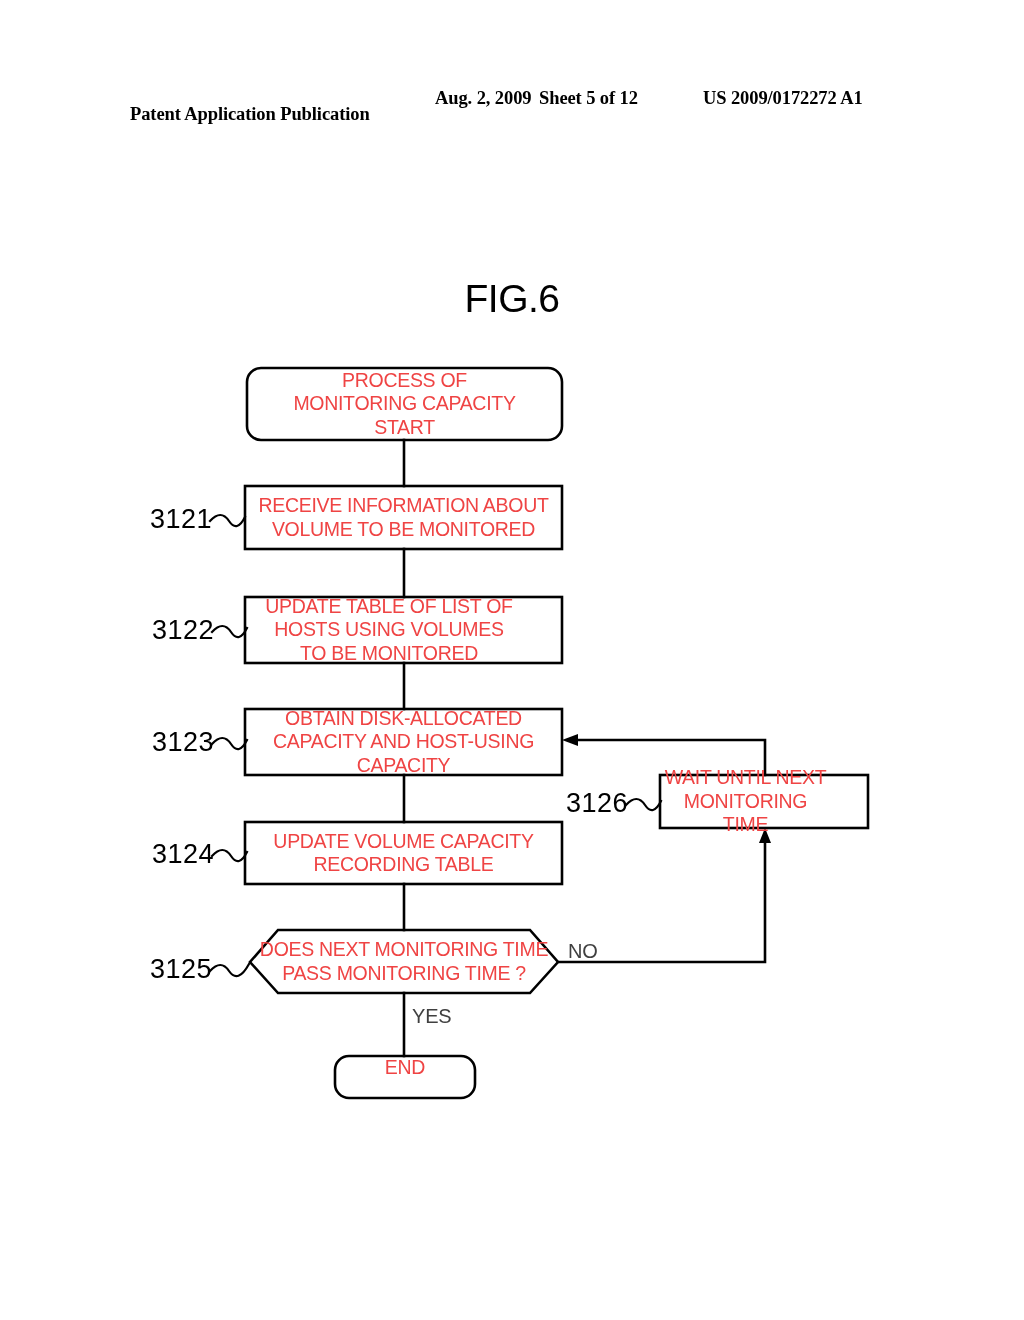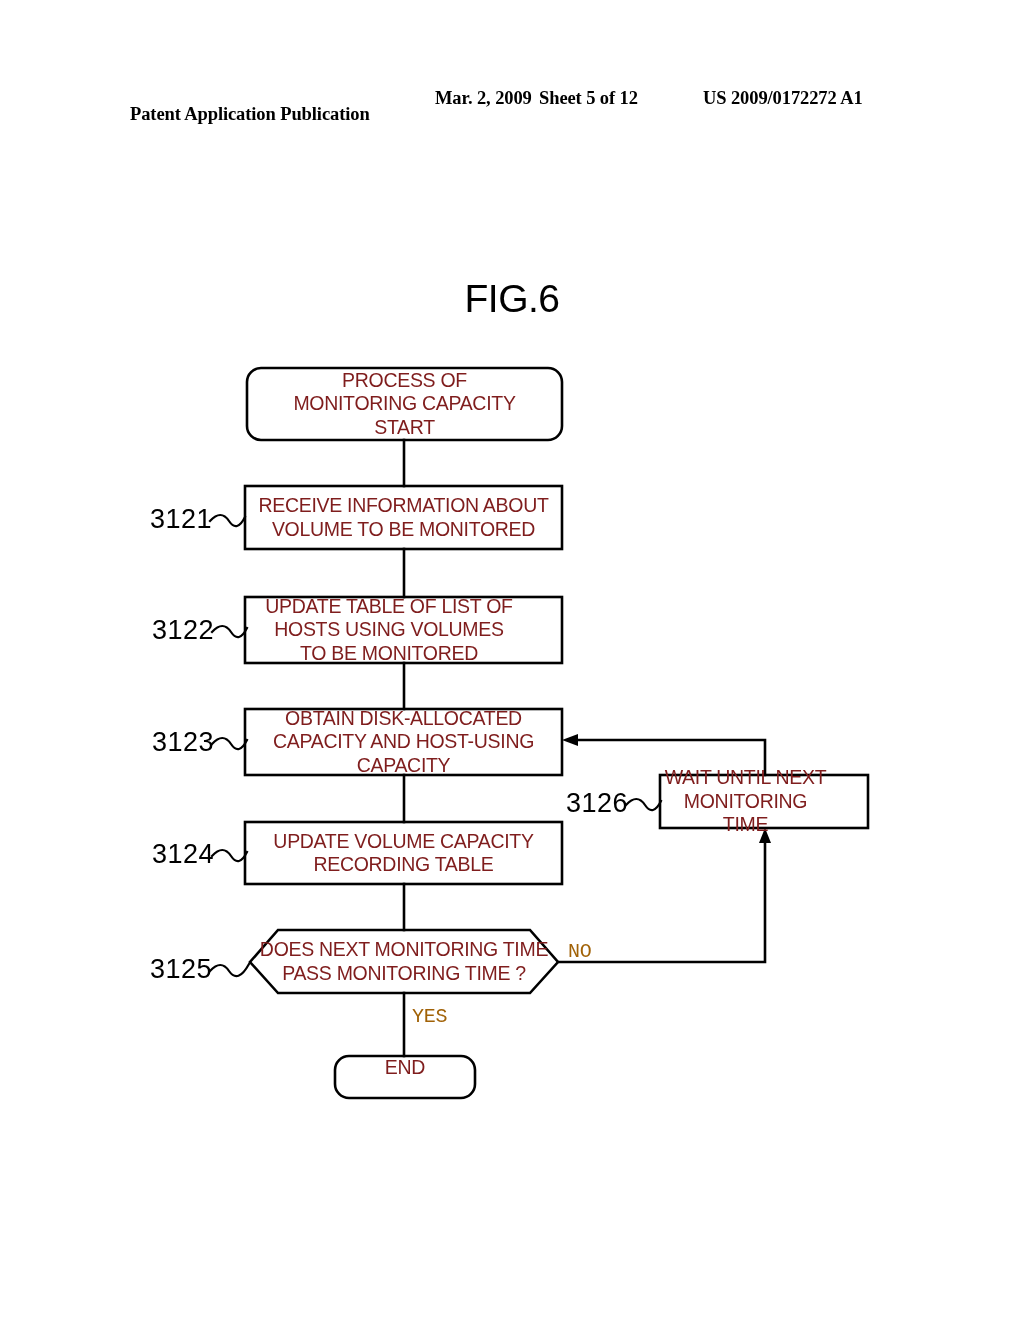--- a/index.html
+++ b/index.html
@@ -61,46 +61,46 @@
     position: absolute;
     display: flex;
     align-items: center;
     justify-content: center;
     text-align: center;
     font-family: "Liberation Sans", sans-serif;
     font-size: 19.5px;
     line-height: 23.5px;
     letter-spacing: -0.3px;
     white-space: pre-line;
-    color: #7f1d1d;
+    color: #ef4444;
   }
 
   .step-label {
     position: absolute;
     font-family: "Liberation Sans", sans-serif;
     font-size: 27px;
     letter-spacing: 0.5px;
     color: #000;
     text-align: right;
   }
 
   .edge-label {
     position: absolute;
-    font-family: Liberation Mono, monospace;
+    font-family: Liberation Sans, sans-serif;
     font-size: 20px;
     letter-spacing: -0.2px;
-    color: #a16207;
+    color: #404040;
   }
 </style>
 </head>
 <body>
 
 <div class="page-header">
   <span class="hdr-pub">Patent Application Publication</span>
-  <span class="hdr-date">Mar. 2, 2009</span>
+  <span class="hdr-date">Aug. 2, 2009</span>
   <span class="hdr-sheet">Sheet 5 of 12</span>
   <span class="hdr-num">US 2009/0172272 A1</span>
 </div>
 
 <div class="fig-title">FIG.6</div>
 
 <svg id="flow-canvas" viewBox="0 0 1024 1320">
   <g fill="none" stroke="#000000" stroke-width="2.6" stroke-linecap="square">
 
     <rect x="247" y="368" width="315" height="72" rx="14" ry="14"></rect>

